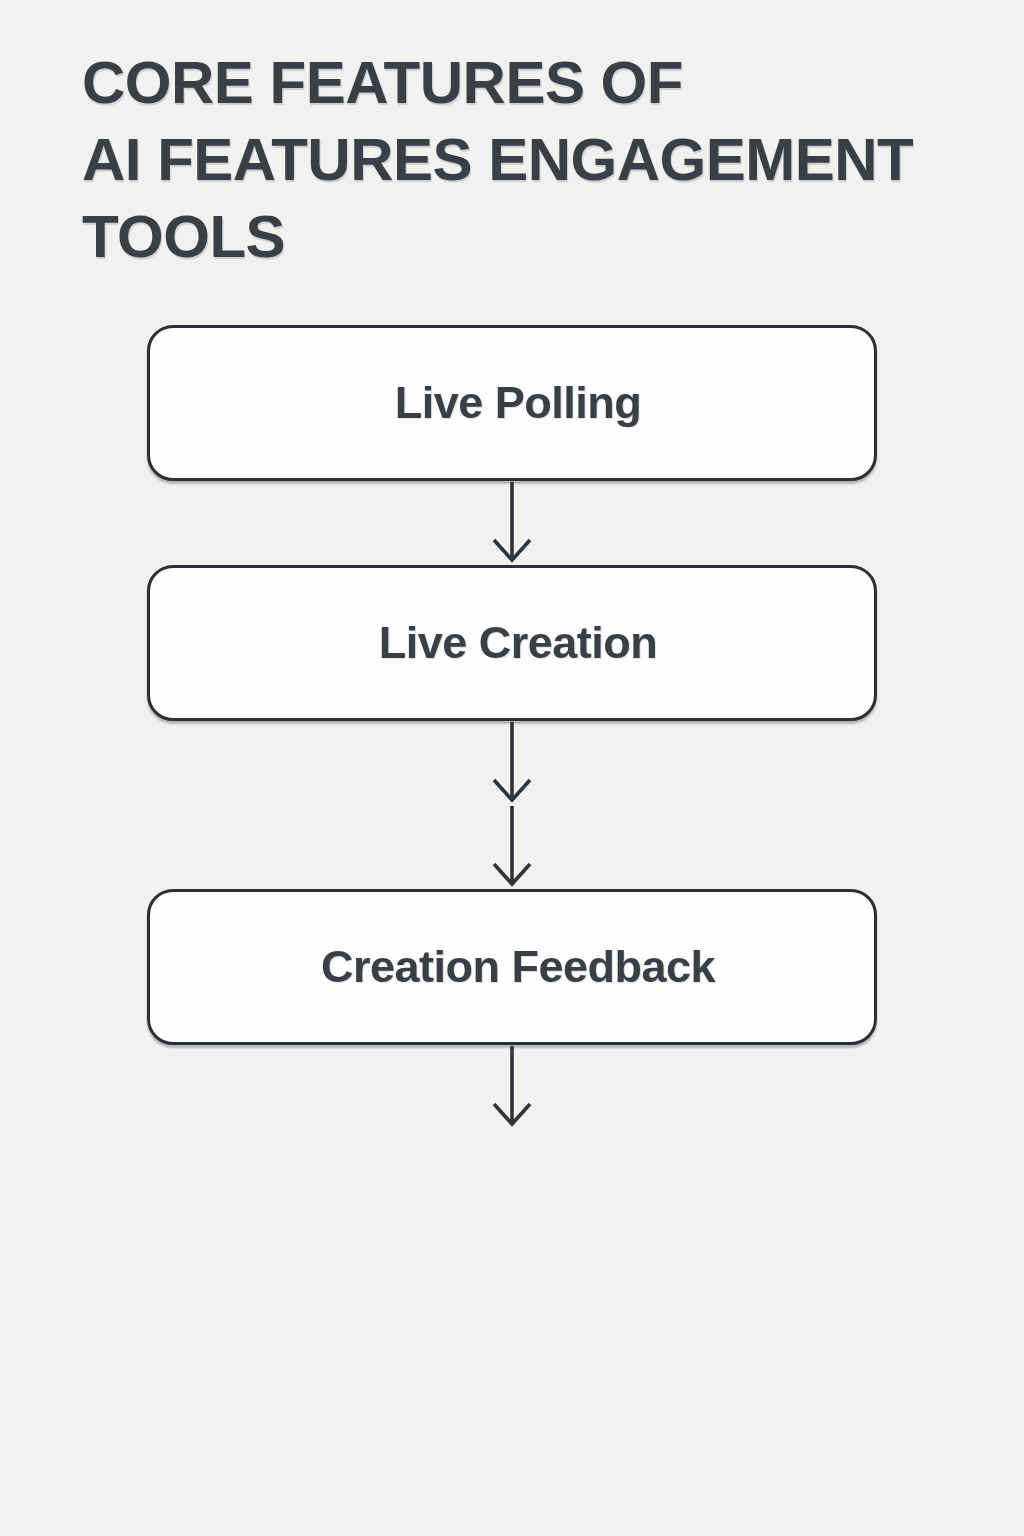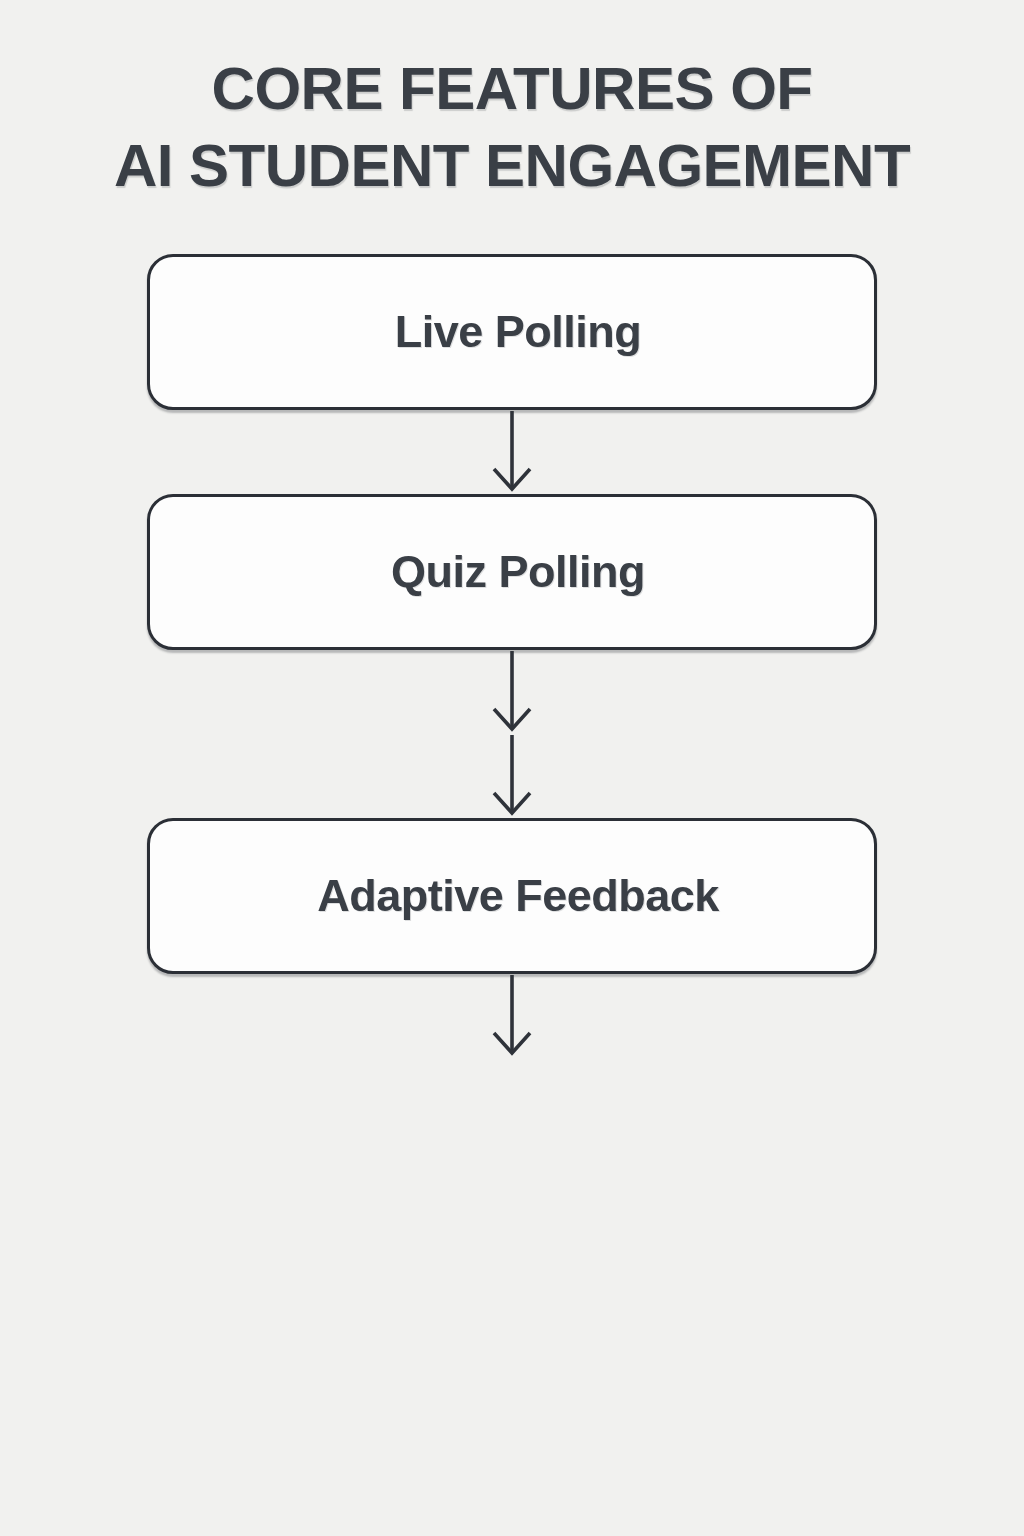--- a/index.html
+++ b/index.html
@@ -17,22 +17,22 @@
     font-family: "Liberation Sans", sans-serif;
     overflow: hidden;
   }
   .page {
     width: 1024px;
     height: 1536px;
     padding-top: 44px;
   }
   .title {
     width: 860px;
-    margin: 6px auto;
-    text-align: center;
+    margin: 0 auto;
+    text-align: left;
     font-size: 60px;
     line-height: 77px;
     font-weight: 700;
     letter-spacing: -0.5px;
     color: var(--text);
     text-shadow: 1px 2px 1px rgba(40,44,52,0.18);
   }
   .title-line { display: block; }
   .flow {
     margin-top: 50px;
@@ -74,57 +74,58 @@
     fill: none;
   }
 </style>
 </head>
 <body>
 
 <div class="page">
 
   <h1 class="title">
     <span class="title-line">CORE FEATURES OF</span>
-    <span class="title-line">AI STUDENT ENGAGEMENT</span>
+    <span class="title-line">AI FEATURES ENGAGEMENT</span>
+    <span class="title-line">TOOLS</span>
   </h1>
 
   <div class="flow">
 
     <div class="node">
       <span class="node-label">Live Polling</span>
     </div>
 
     <div class="arrow-wrap">
       <svg viewBox="0 0 46 82" aria-hidden="true">
         <line x1="23" y1="0" x2="23" y2="77"></line>
         <polyline points="5,58 23,78 41,58"></polyline>
       </svg>
     </div>
 
     <div class="node">
-      <span class="node-label">Quiz Polling</span>
+      <span class="node-label">Live Creation</span>
     </div>
 
     <div class="arrow-wrap">
       <svg viewBox="0 0 46 82" aria-hidden="true">
         <line x1="23" y1="0" x2="23" y2="77"></line>
         <polyline points="5,58 23,78 41,58"></polyline>
       </svg>
     </div>
 
 
     <div class="arrow-wrap">
       <svg viewBox="0 0 46 82" aria-hidden="true">
         <line x1="23" y1="0" x2="23" y2="77"></line>
         <polyline points="5,58 23,78 41,58"></polyline>
       </svg>
     </div>
 
     <div class="node">
-      <span class="node-label">Adaptive Feedback</span>
+      <span class="node-label">Creation Feedback</span>
     </div>
 
     <div class="arrow-wrap">
       <svg viewBox="0 0 46 82" aria-hidden="true">
         <line x1="23" y1="0" x2="23" y2="77"></line>
         <polyline points="5,58 23,78 41,58"></polyline>
       </svg>
     </div>
 
 

